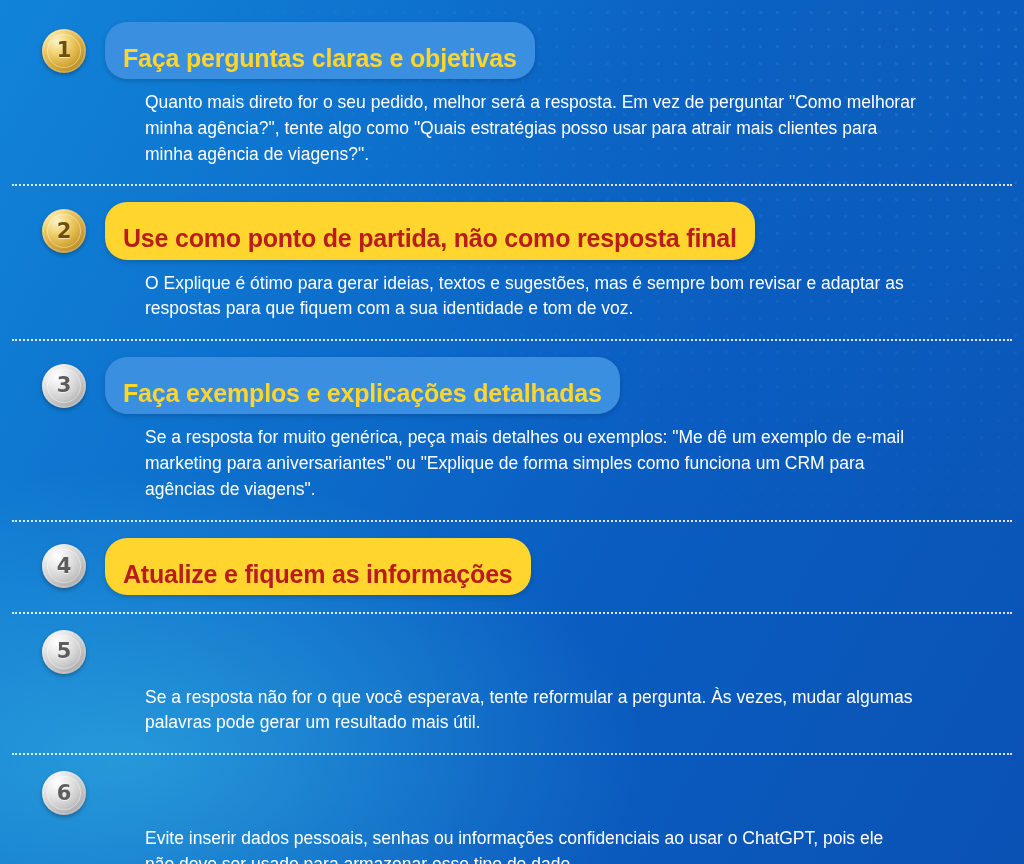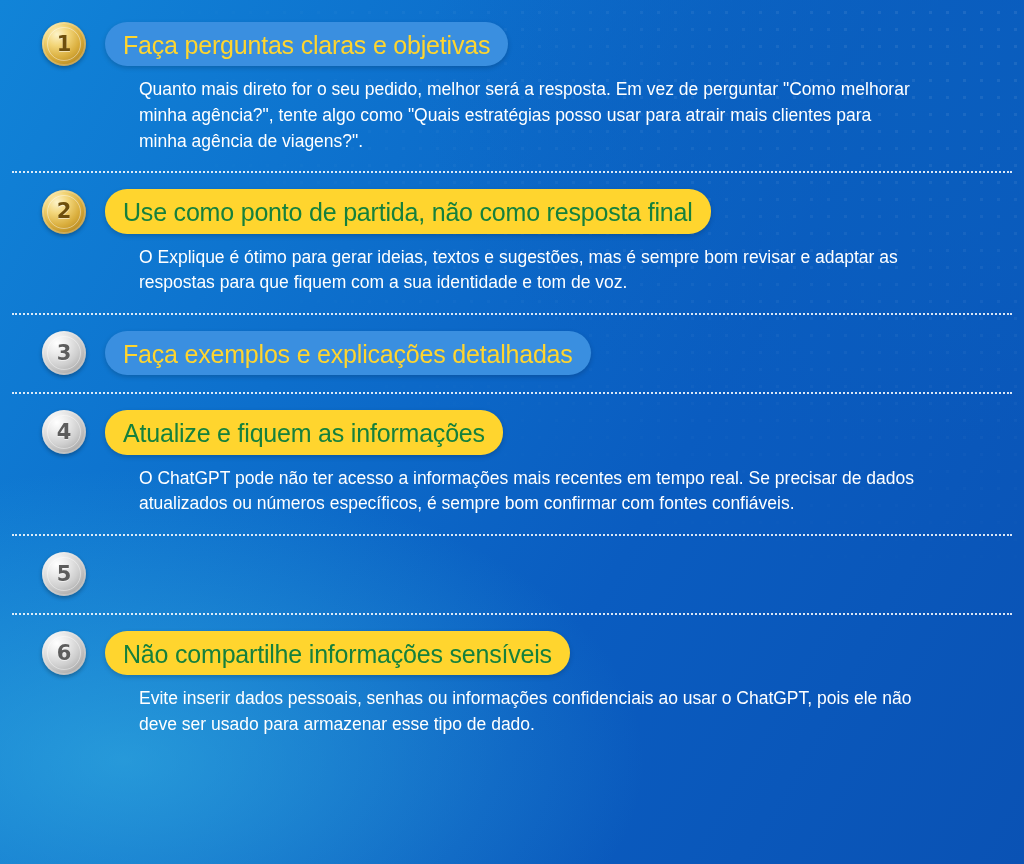--- a/index.html
+++ b/index.html
@@ -93,47 +93,47 @@
     font-weight: 700;
     color: #6d4f0d;
     text-shadow: 0 1px 0 rgba(255,255,255,0.55);
     line-height: 1;
   }
   .badge.silver .badge-num { color: #5d5d5d; }
 
   .title-pill {
     display: inline-block;
     border-radius: 22px;
-    padding: 10px 18px 8px 18px;
+    padding: 23px 18px 8px 18px;
     font-size: 25px;
-    font-weight: 400;
+    font-weight: 700;
     line-height: 1.05;
     letter-spacing: -0.2px;
     white-space: nowrap;
     box-shadow: 0 2px 5px rgba(0,0,0,0.18);
   }
   .pill-blue {
     background: #3a8fe0;
     color: #ffd52e;
   }
   .pill-yellow {
     background: #ffd52e;
-    color: #15803d;
+    color: #b91c1c;
   }
 
   .body {
     padding-left: 137px;
     padding-right: 100px;
     margin-top: 11px;
     color: #ffffff;
     font-size: 17.5px;
     line-height: 1.47;
     font-weight: 400;
   }
-  .body p { margin: 2px; }
+  .body p { margin: 8px; }
 
   .divider {
     margin: 17px 12px 16px 12px;
     height: 0;
     border-top: 2px dotted rgba(255,255,255,0.85);
   }
 </style>
 </head>
 <body>
 
@@ -170,54 +170,56 @@
 
     <div class="divider"></div>
 
     <div class="item">
       <div class="head">
         <div class="badge silver">
           <span class="badge-num">3</span>
         </div>
         <div class="title-pill pill-blue">Faça exemplos e explicações detalhadas</div>
       </div>
+      <div class="body">
+        <p>Se a resposta for muito genérica, peça mais detalhes ou exemplos: "Me dê um exemplo de e-mail marketing para aniversariantes" ou "Explique de forma simples como funciona um CRM para agências de viagens".</p>
+      </div>
     </div>
 
     <div class="divider"></div>
 
     <div class="item">
       <div class="head">
         <div class="badge silver">
           <span class="badge-num">4</span>
         </div>
         <div class="title-pill pill-yellow">Atualize e fiquem as informações</div>
       </div>
-      <div class="body">
-        <p>O ChatGPT pode não ter acesso a informações mais recentes em tempo real. Se precisar de dados atualizados ou números específicos, é sempre bom confirmar com fontes confiáveis.</p>
-      </div>
     </div>
 
     <div class="divider"></div>
 
     <div class="item">
       <div class="head">
         <div class="badge silver">
           <span class="badge-num">5</span>
         </div>
       </div>
+      <div class="body">
+        <p>Se a resposta não for o que você esperava, tente reformular a pergunta. Às vezes, mudar algumas palavras pode gerar um resultado mais útil.</p>
+      </div>
     </div>
 
     <div class="divider"></div>
 
     <div class="item">
       <div class="head">
         <div class="badge silver">
           <span class="badge-num">6</span>
         </div>
-        <div class="title-pill pill-yellow">Não compartilhe informações sensíveis</div>
       </div>
       <div class="body">
         <p>Evite inserir dados pessoais, senhas ou informações confidenciais ao usar o ChatGPT, pois ele não deve ser usado para armazenar esse tipo de dado.</p>
       </div>
     </div>
 
   </div>
 </div>
 
 </body></html>

